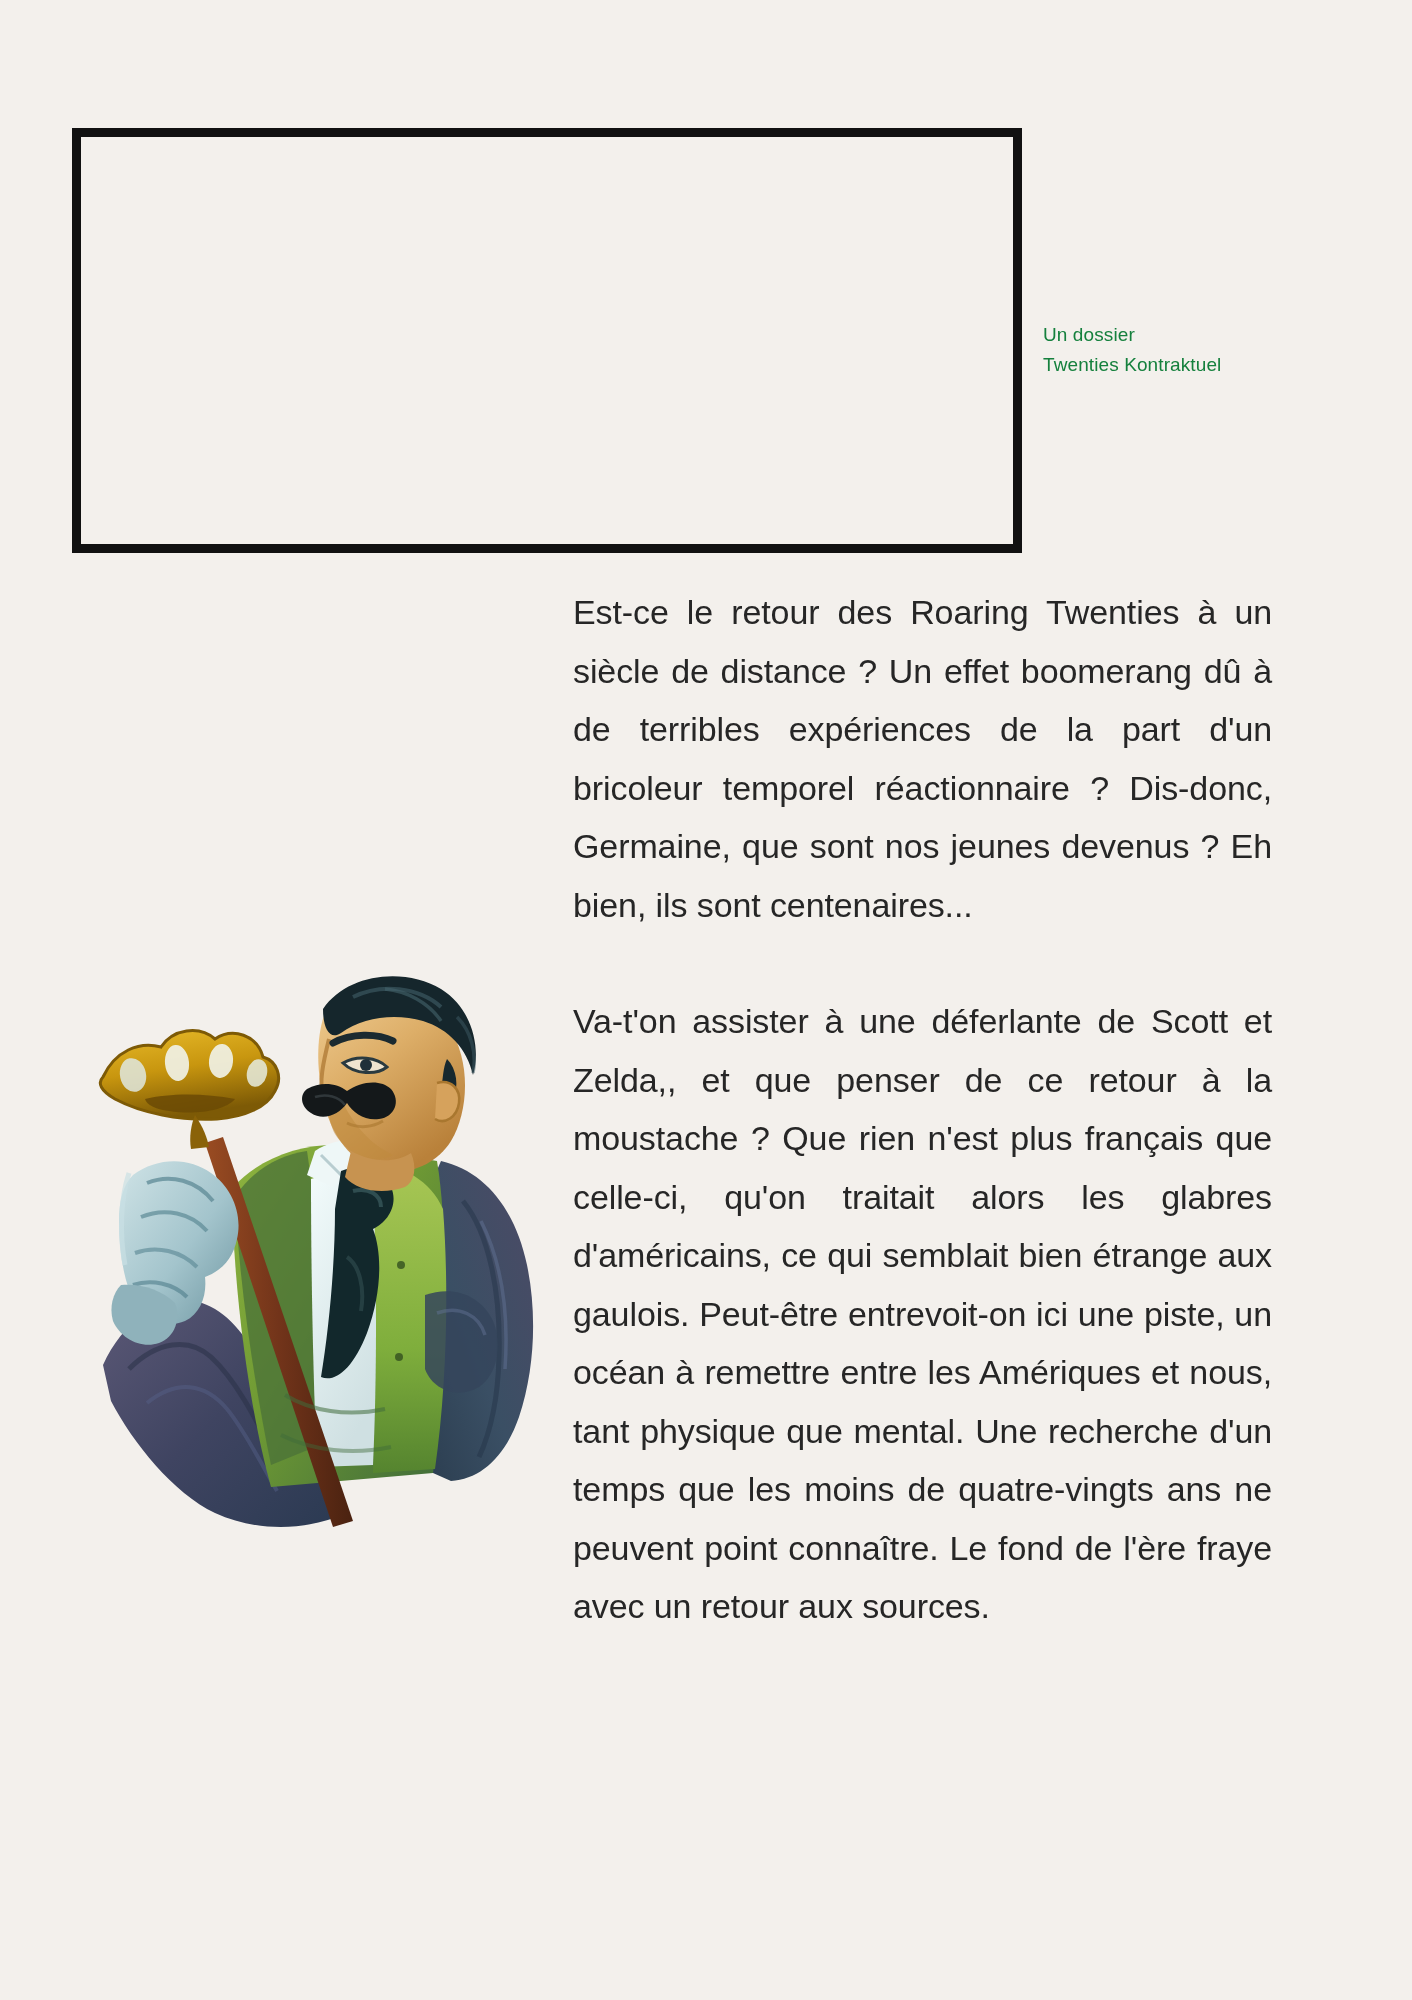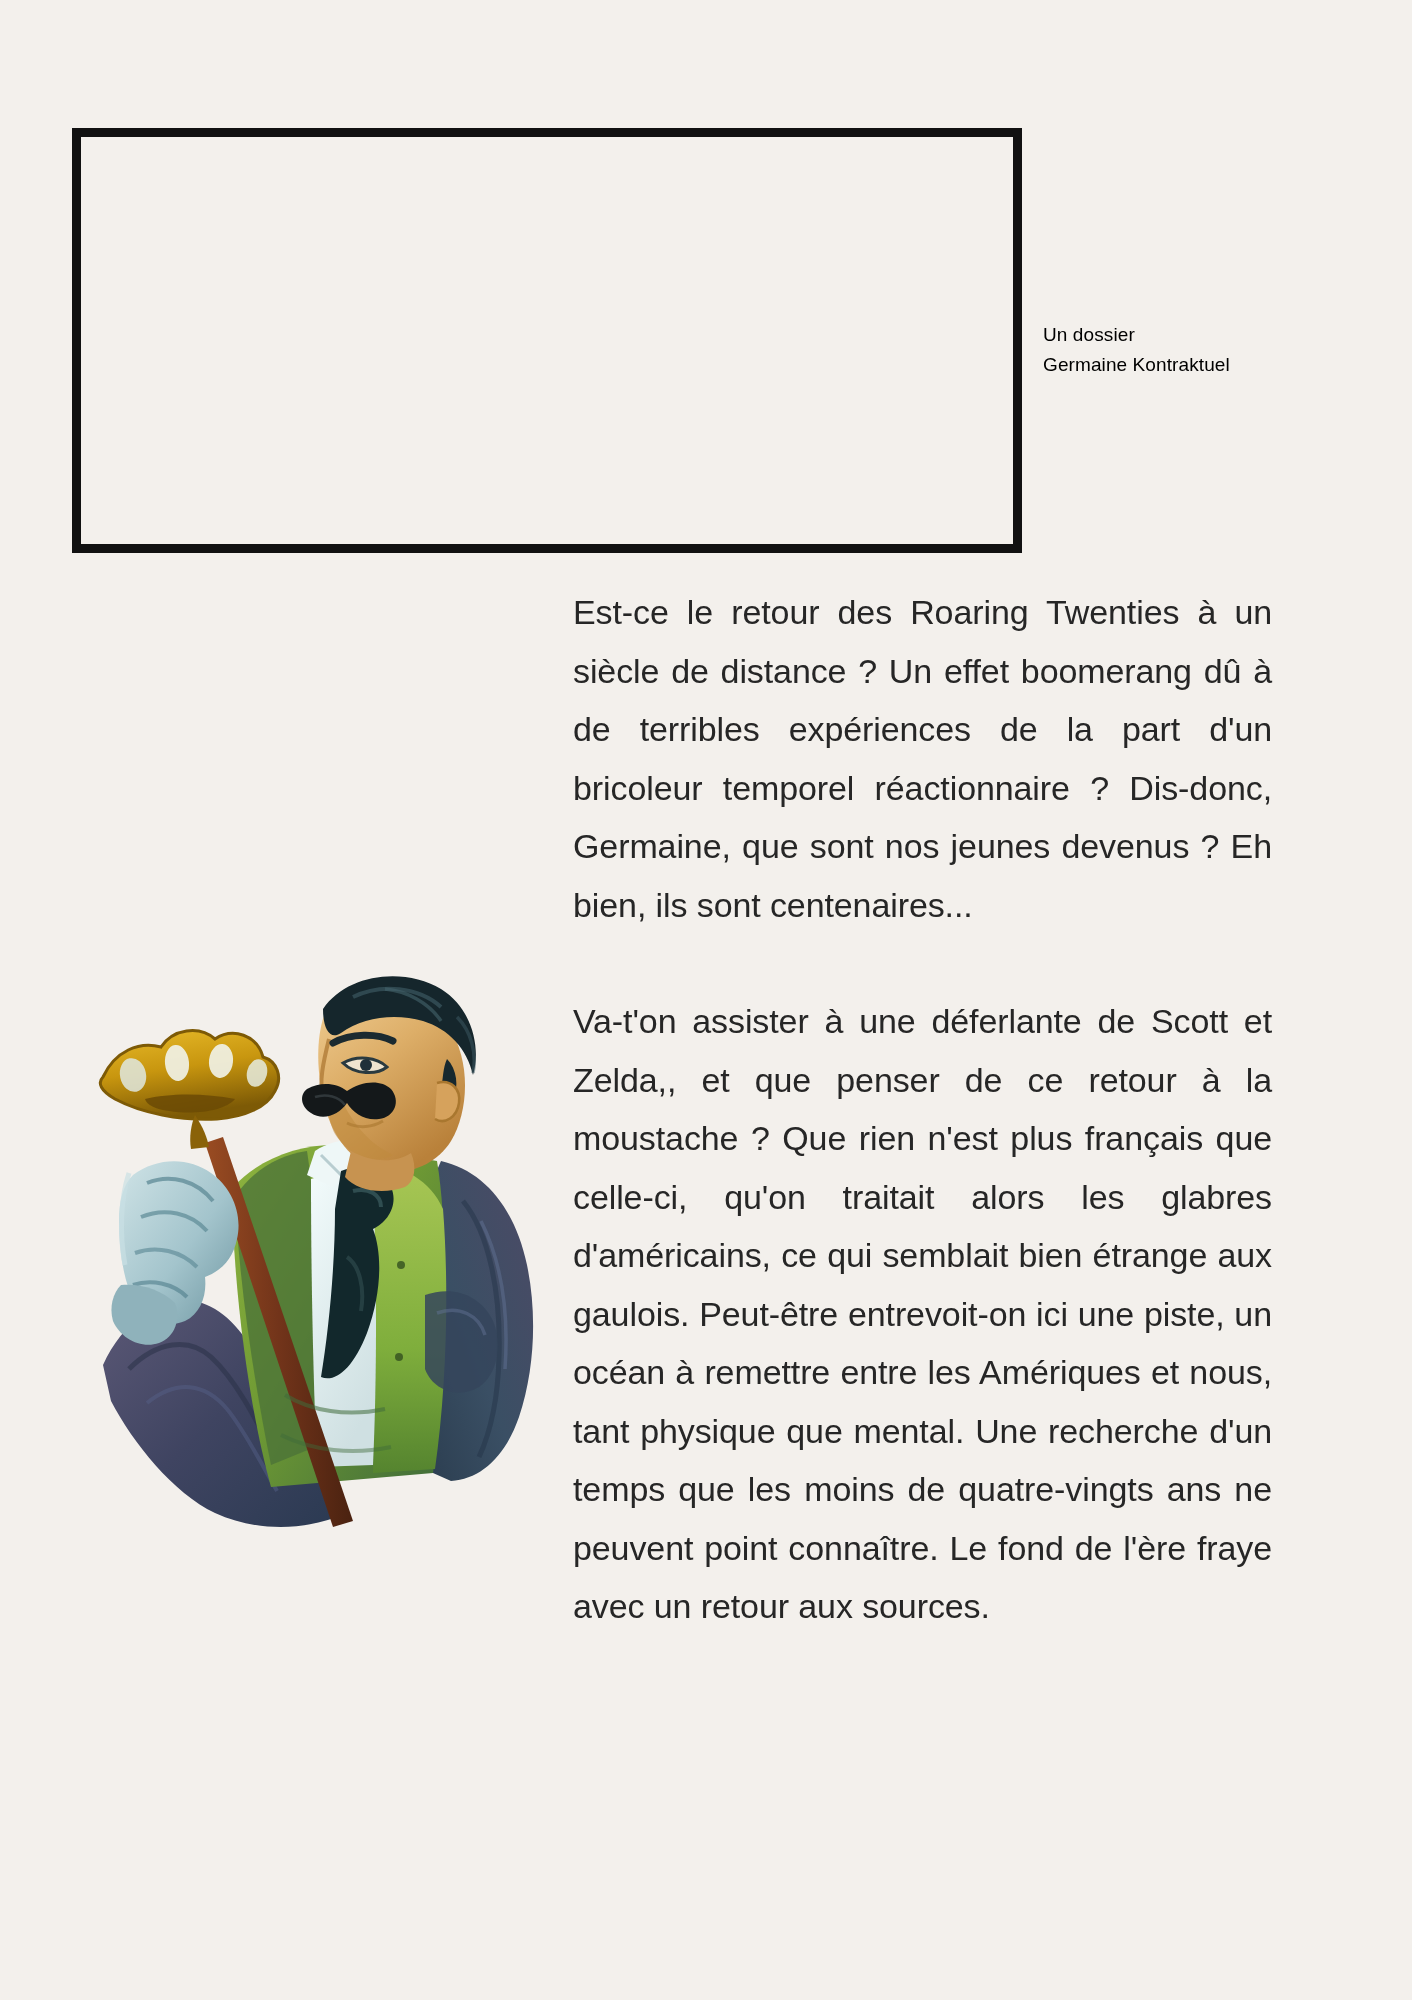--- a/index.html
+++ b/index.html
@@ -54,21 +54,21 @@
   }
 
   
   .byline {
     position: absolute;
     left: 1043px;
     top: 320px;
     width: 300px;
     font-size: 19px;
     line-height: 30px;
-    color: #000000;
+    color: #15803d;
     letter-spacing: 0.1px;
   }
   .byline div { white-space: nowrap; }
 
   
   .body-col {
     position: absolute;
     left: 573px;
     top: 583px;
     width: 699px;
@@ -100,21 +100,21 @@
 
 <div class="page">
 
   <div class="title-box"></div>
 
   <div class="title-lines">
   </div>
 
   <div class="byline">
     <div>Un dossier</div>
-    <div>Germaine Kontraktuel</div>
+    <div>Twenties Kontraktuel</div>
   </div>
 
   <div class="body-col">
     <p class="para">Est-ce le retour des Roaring Twenties à un siècle de distance ? Un effet boomerang dû à de terribles expériences de la part d'un bricoleur temporel réactionnaire ? Dis-donc, Germaine, que sont nos jeunes devenus ? Eh bien, ils sont centenaires...</p>
     <p class="para">Va-t'on assister à une déferlante de Scott et Zelda,, et que penser de ce retour à la moustache ? Que rien n'est plus français que celle-ci, qu'on traitait alors les glabres d'américains, ce qui semblait bien étrange aux gaulois. Peut-être entrevoit-on ici une piste, un océan à remettre entre les Amériques et nous, tant physique que mental. Une recherche d'un temps que les moins de quatre-vingts ans ne peuvent point connaître. Le fond de l'ère fraye avec un retour aux sources.</p>
   </div>
 
   <div class="illustration">
     <svg viewBox="0 0 470 570" xmlns="http://www.w3.org/2000/svg">
       <defs>

